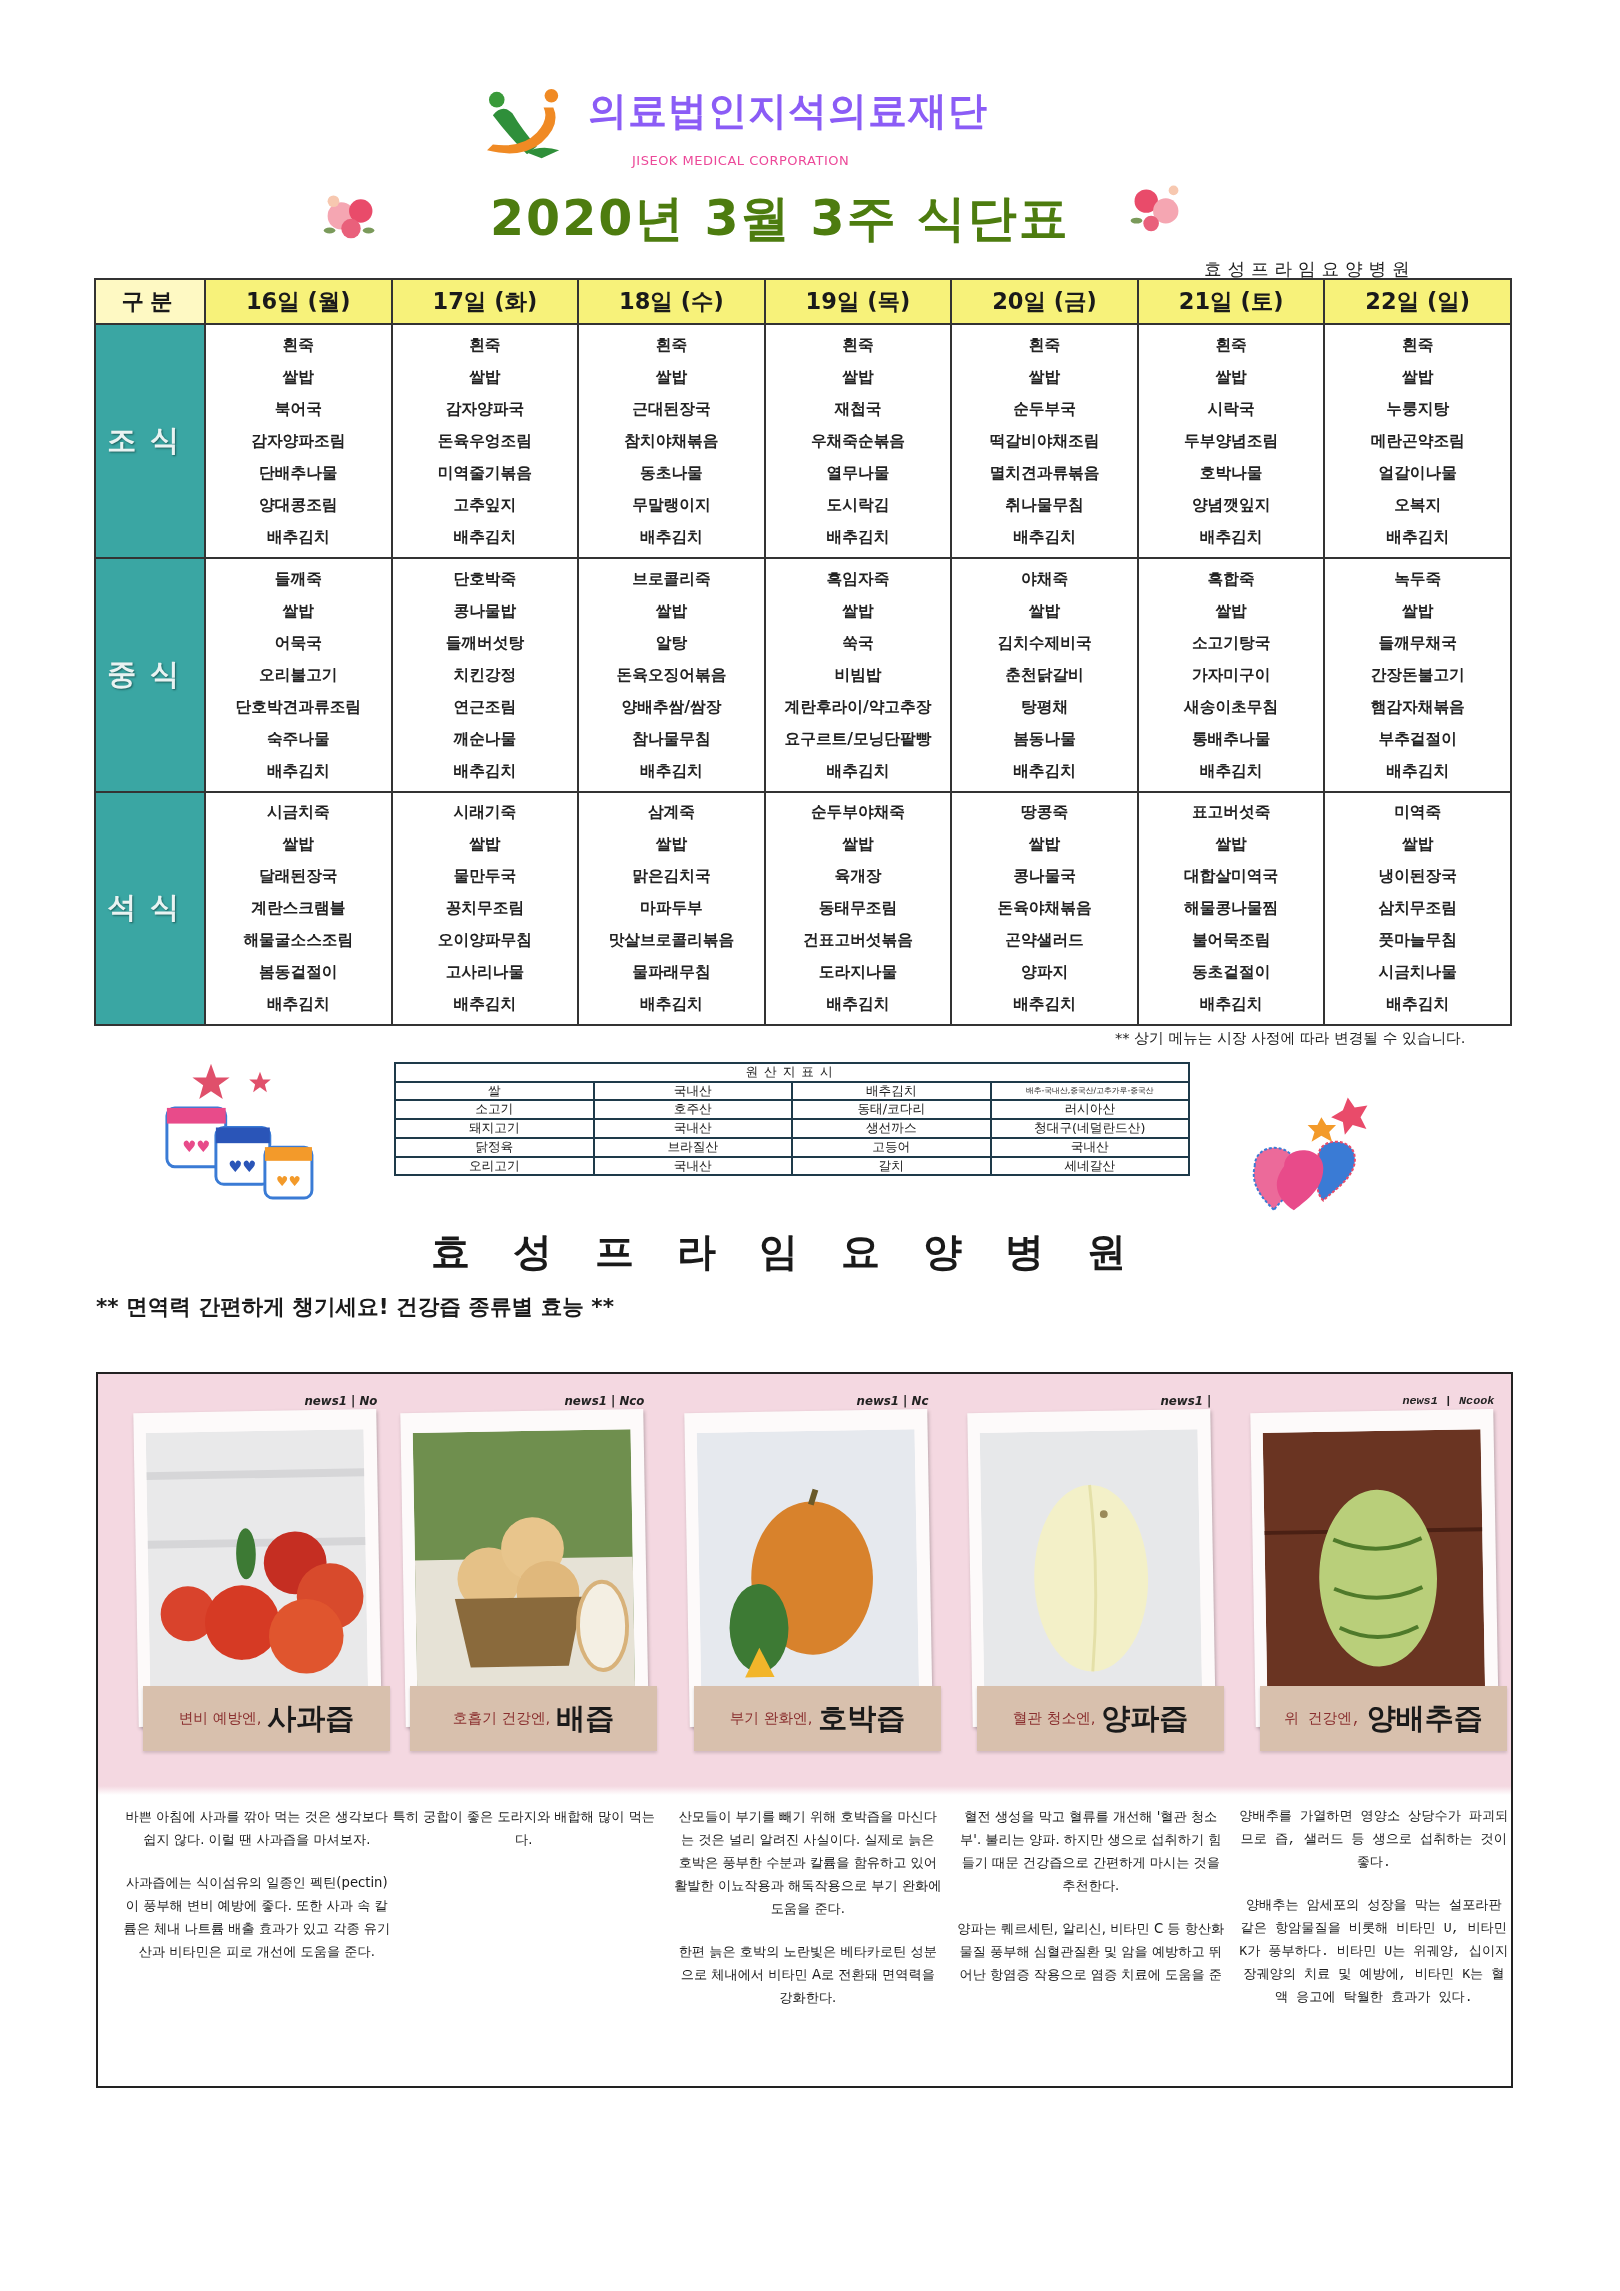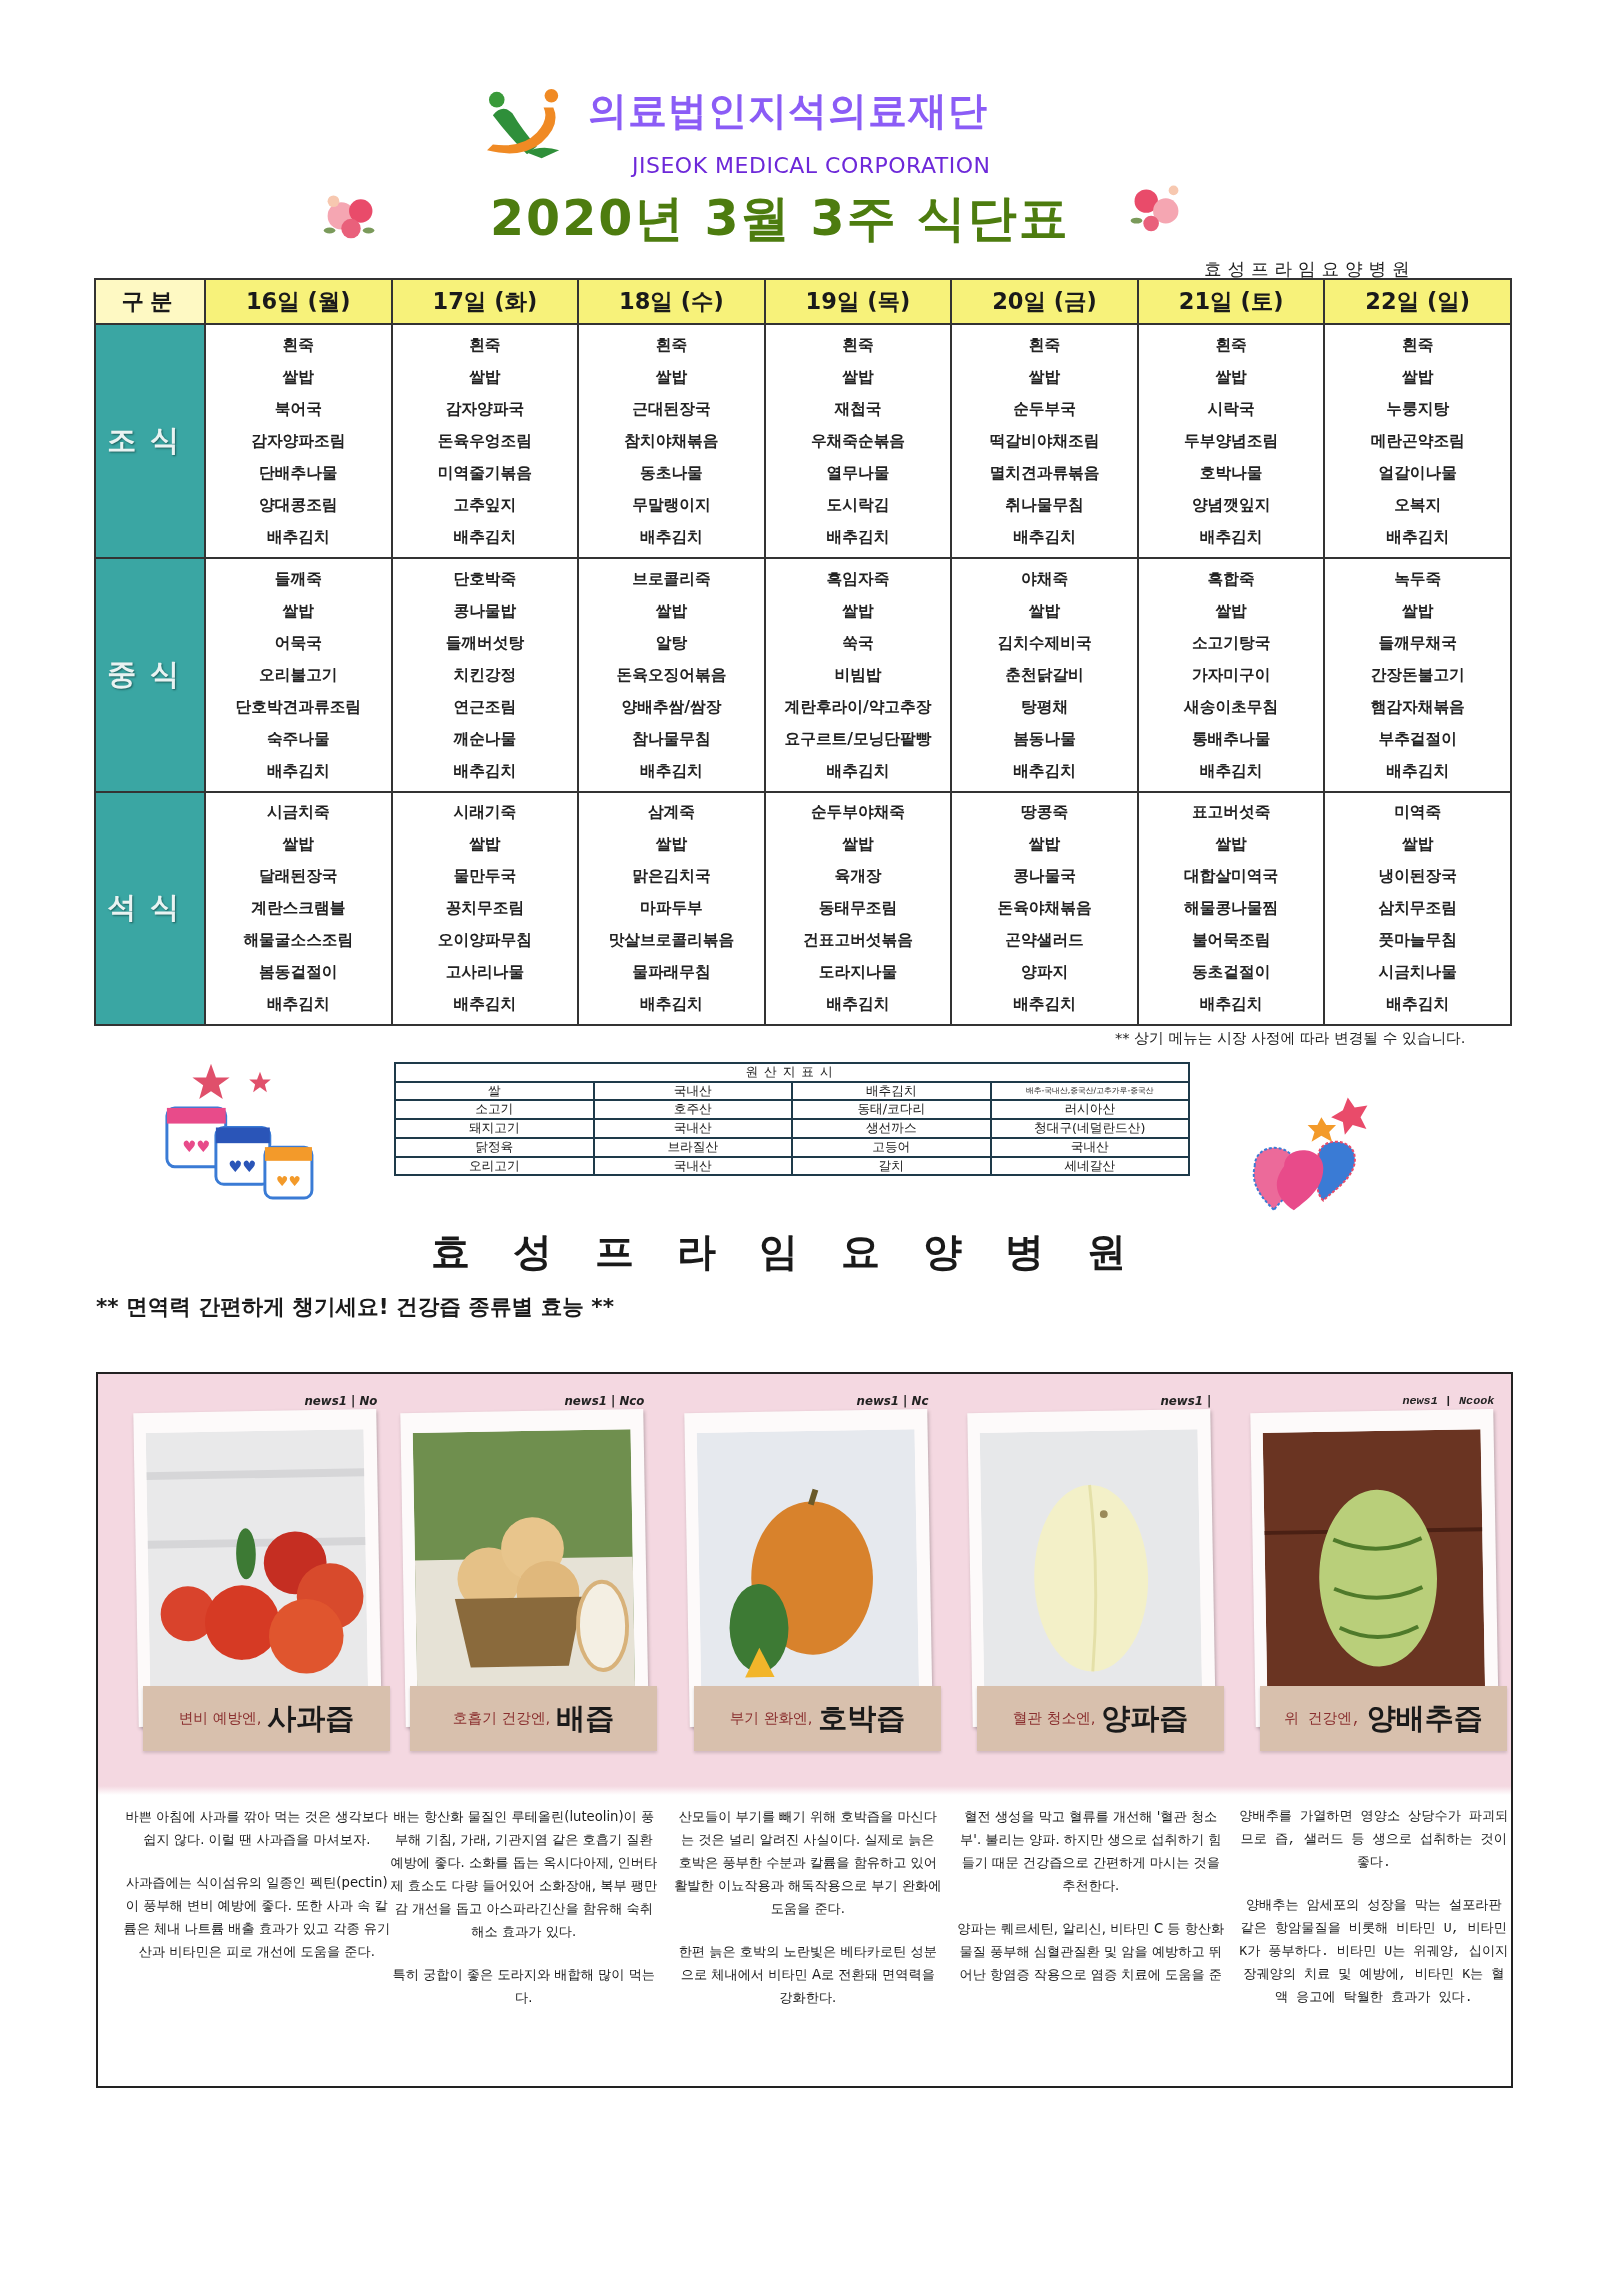--- a/index.html
+++ b/index.html
@@ -5,21 +5,21 @@
   * { box-sizing: border-box; margin: 0; padding: 0; }
   body {
     width: 1620px; height: 2292px; background: #ffffff; position: relative; overflow: hidden;
     font-family: "DejaVu Sans", "Liberation Sans", sans-serif; color: #1a1a1a;
   }
   .abs { position: absolute; }
 
   
   .logo { left: 483px; top: 86px; width: 88px; height: 78px; }
   .org-name { left: 588px; top: 84px; font-size: 39px; font-weight: bold; color: #8b5cf6; letter-spacing: 1px; }
-  .org-eng { left: 632px; top: 153px; font-size: 22px; color: #6d28d9; letter-spacing: 0.5px; }
+  .org-eng { left: 632px; top: 153px; font-size: 13px; color: #ec4899; letter-spacing: 0.5px; }
   .title { left: 490px; top: 186px; font-size: 49px; font-weight: bold; color: #4d7c0f; letter-spacing: 2px; }
   .flower { width: 78px; height: 78px; }
   .flower-left { left: 312px; top: 172px; }
   .flower-right { left: 1117px; top: 167px; }
   .hospital-small { left: 1204px; top: 257px; font-size: 17.6px; letter-spacing: 5.9px; color: #222; }
 
   
   .menu-table {
     left: 94px; top: 278px; width: 1418px;
     border: 2.9px double #333; border-collapse: collapse; table-layout: fixed;
@@ -423,21 +423,20 @@
           <circle cx="135" cy="165" r="32" fill="#e0b87c"></circle>
           <path d="M40 170 L170 170 L155 240 L55 240Z" fill="#8a6a3c"></path>
           <ellipse cx="190" cy="200" rx="25" ry="45" fill="#f4efe3" stroke="#d8b27a" stroke-width="4"></ellipse>
         </svg>
     </div>
     <div class="caption-box">
       <span class="caption-small">호흡기 건강엔,</span>
       <span class="caption-big">배즙</span>
     </div>
     <div class="card-body">
-      <p>배는 항산화 물질인 루테올린(luteolin)이 풍부해 기침, 가래, 기관지염 같은 호흡기 질환 예방에 좋다. 소화를 돕는 옥시다아제, 인버타제 효소도 다량 들어있어 소화장애, 복부 팽만감 개선을 돕고 아스파라긴산을 함유해 숙취 해소 효과가 있다.</p>
         <p>특히 궁합이 좋은 도라지와 배합해 많이 먹는다.</p>
     </div>
     </div>
     <div class="card" style="left: 567px;">
     <div class="news-tag">news1 | Nc</div>
     <div class="photo-frame">
       <svg class="photo" viewBox="0 0 222 265">
           <rect width="222" height="265" fill="#e6e9ee"></rect>
           <ellipse cx="115" cy="150" rx="62" ry="78" fill="#d8822c"></ellipse>
           <path d="M115 75 L120 60" stroke="#6a5a2a" stroke-width="6"></path>

